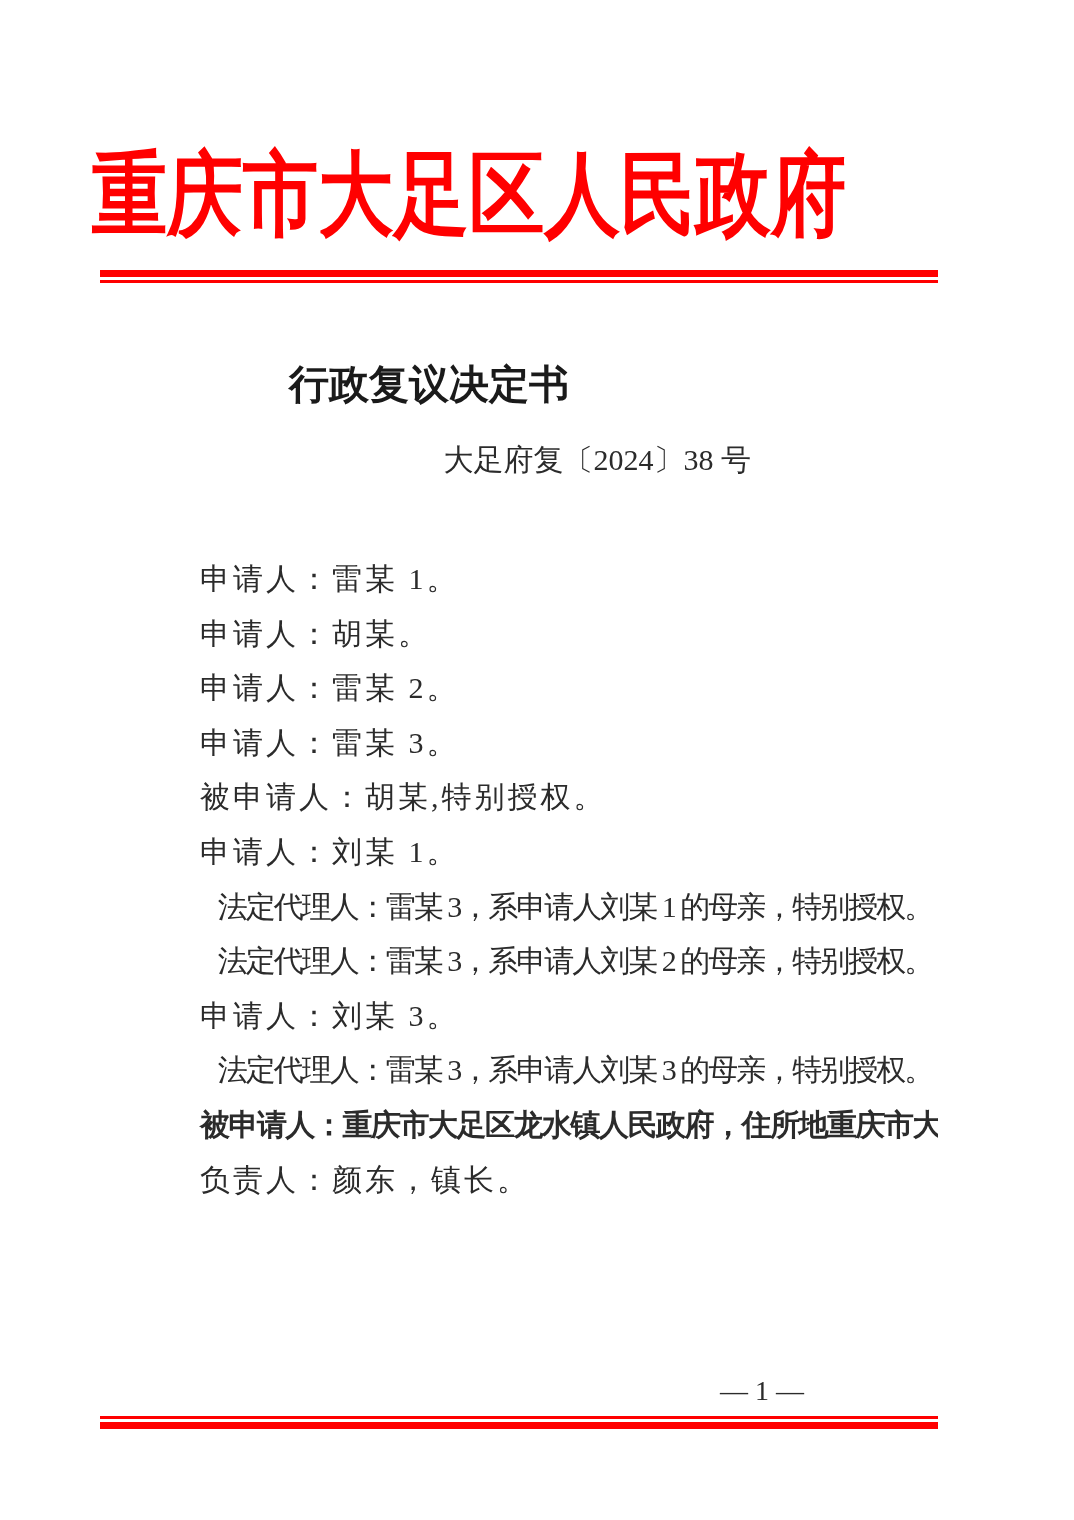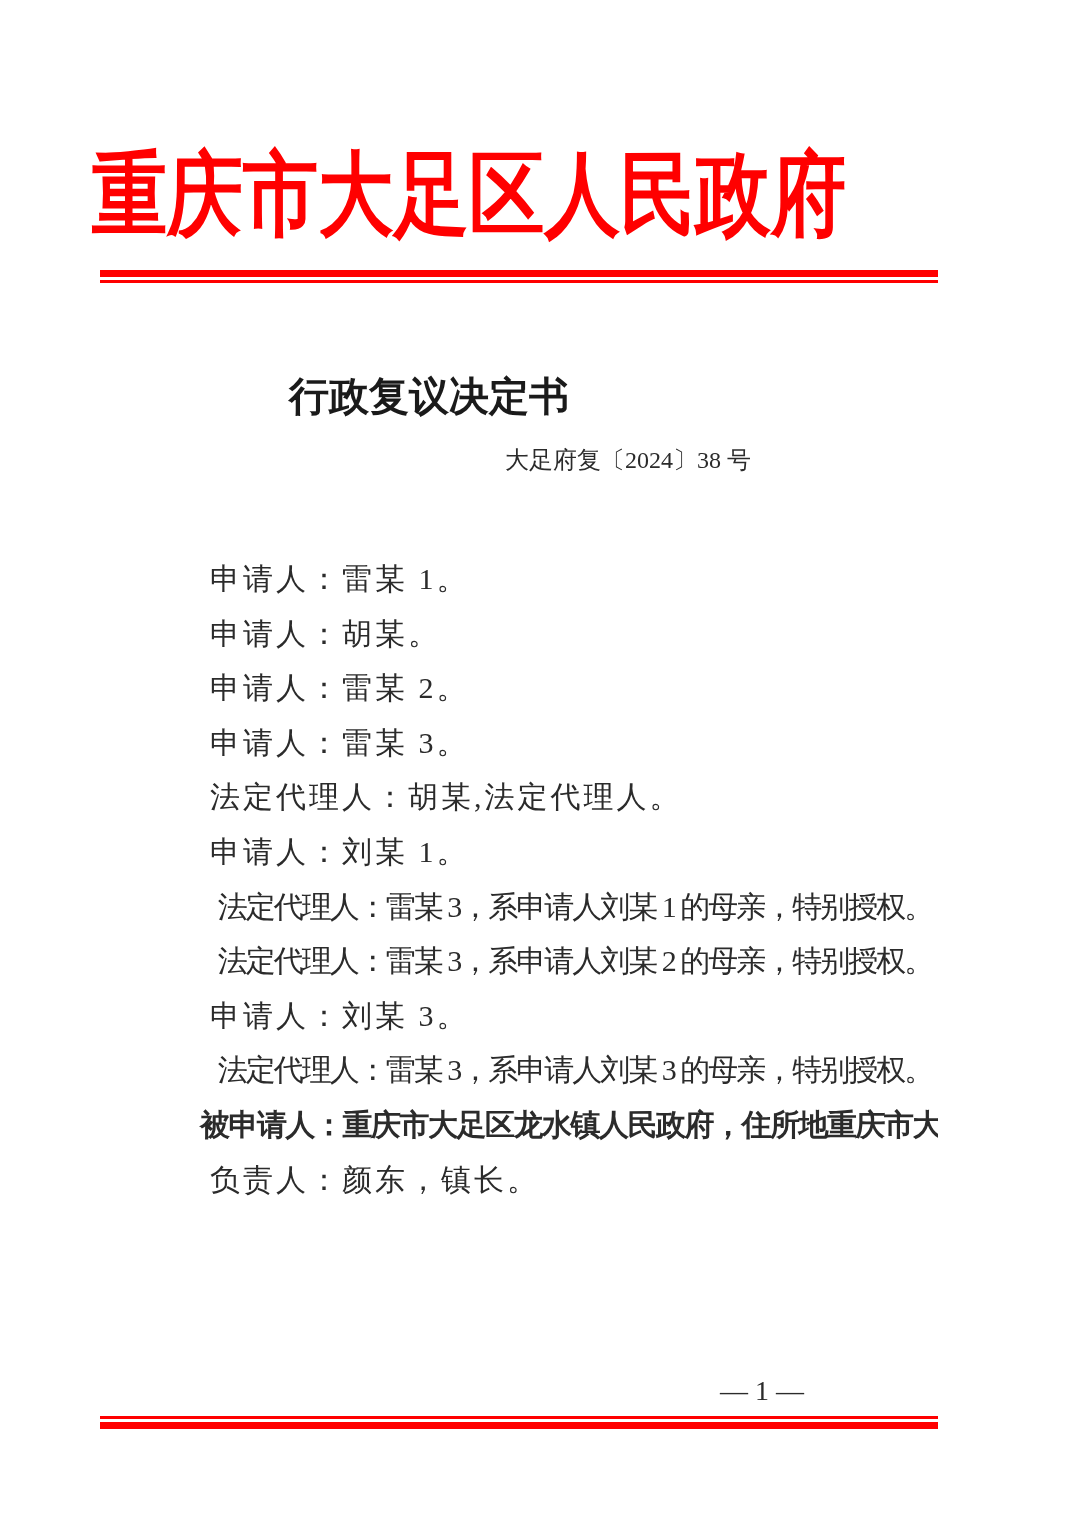--- a/index.html
+++ b/index.html
@@ -53,55 +53,55 @@
     border-top: 3px solid #ff0000;
     padding-top: 3px;
     border-bottom: 7px solid #ff0000;
   }
 
   .doc-title {
     position: absolute;
     top: 360px;
     left: 0;
     right: 80px;            
-    margin: 12px;
+    margin: 0;
     text-align: center;
     font-size: 40px;
     line-height: 50px;
     font-weight: bold;
     color: #1a1a1a;
     white-space: nowrap;
   }
 
   .doc-number {
     position: absolute;
     top: 440px;
     right: 187px;
-    font-size: 24px;
+    font-size: 30px;
     line-height: 40px;
     color: #2b2b2b;
     white-space: nowrap;
   }
 
   .body-text {
     position: absolute;
     top: 552px;
     left: 140px;
     width: 810px;
     font-size: 30px;
     line-height: 54.6px;
     color: #2b2b2b;
   }
   .ln {
     margin: 0;
     padding: 0;
     white-space: nowrap;
   }
   .indent { text-indent: 60px; }
-  .sp     { letter-spacing: 3px; margin-left: 10px; }     
+  .sp     { letter-spacing: 3px; }     
   .tight  { letter-spacing: -2px; text-align: center; }    
   .tight2 { letter-spacing: -1.5px; font-weight: bold; }  
 
   .page-number {
     position: absolute;
     top: 1374px;
     right: 134px;
     font-size: 28px;
     line-height: 34px;
     color: #2b2b2b;
@@ -119,21 +119,21 @@
 
   <h1 class="doc-title">行政复议决定书</h1>
 
   <div class="doc-number">大足府复〔2024〕38 号</div>
 
   <div class="body-text">
     <p class="ln indent sp">申请人：雷某 1。</p>
     <p class="ln indent sp">申请人：胡某。</p>
     <p class="ln indent sp">申请人：雷某 2。</p>
     <p class="ln indent sp">申请人：雷某 3。</p>
-    <p class="ln indent sp">法定代理人：胡某,法定代理人。</p>
+    <p class="ln indent sp">被申请人：胡某,特别授权。</p>
     <p class="ln indent sp">申请人：刘某 1。</p>
     <p class="ln indent tight">法定代理人：雷某 3，系申请人刘某 1 的母亲，特别授权。</p>
     <p class="ln indent tight">法定代理人：雷某 3，系申请人刘某 2 的母亲，特别授权。</p>
     <p class="ln indent sp">申请人：刘某 3。</p>
     <p class="ln indent tight">法定代理人：雷某 3，系申请人刘某 3 的母亲，特别授权。</p>
     <p class="ln indent tight2">被申请人：重庆市大足区龙水镇人民政府，住所地重庆市大</p>
     <p class="ln indent sp">负责人：颜东，镇长。</p>
   </div>
 
   <div class="page-number">— 1 —</div>

